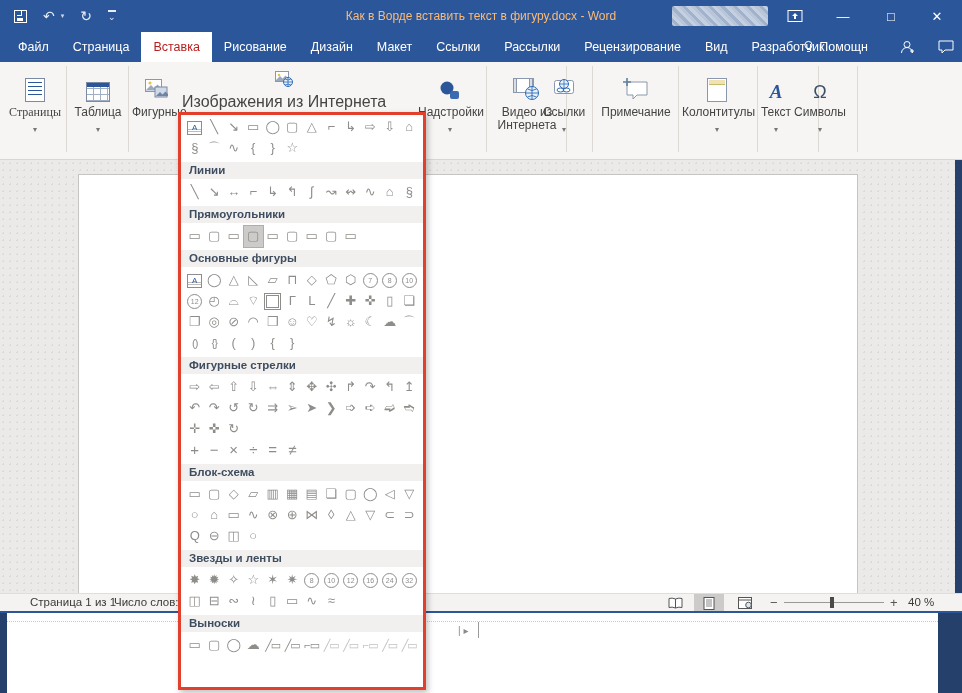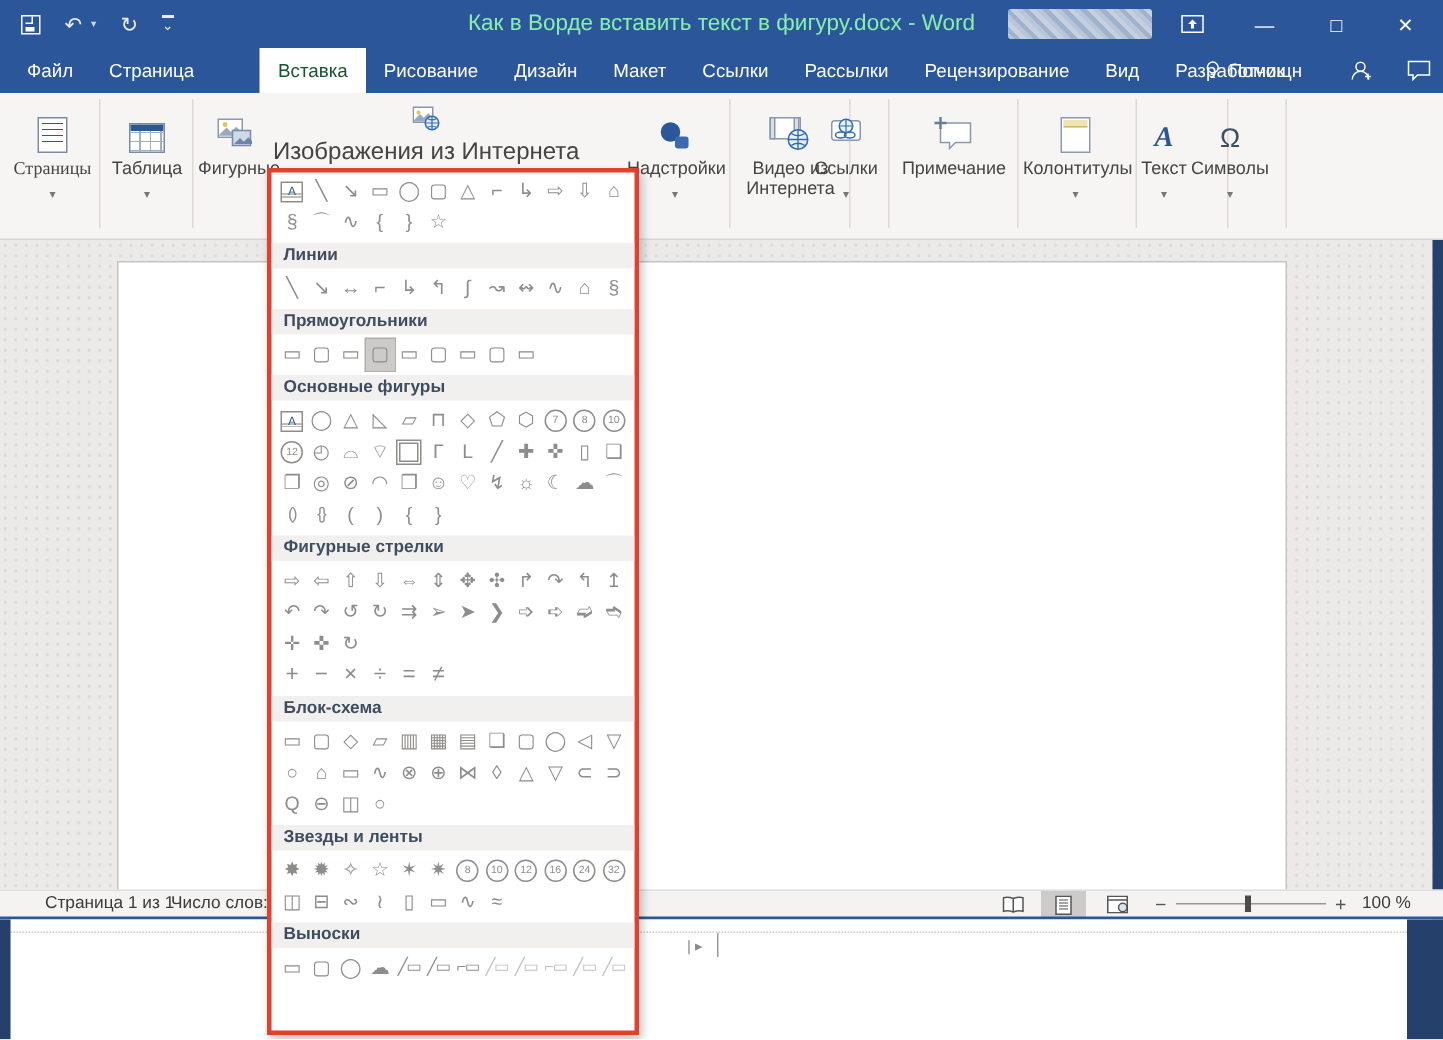--- a/index.html
+++ b/index.html
@@ -7,28 +7,28 @@
           font-family:"Liberation Sans",sans-serif;background:#fff;}
   
   .titlebar{position:absolute;left:0;top:0;width:962px;height:32px;background:#2b579a;color:#fff;}
   .qat{position:absolute;left:14px;top:0;height:32px;display:flex;align-items:center;gap:16px;}
   .ic-save{width:11px;height:11px;border:1px solid #fff;position:relative;display:inline-block;}
   .ic-save::before{content:"";position:absolute;left:2px;top:0;width:4px;height:4px;border-right:1px solid #fff;border-bottom:1px solid #fff;}
   .ic-save::after{content:"";position:absolute;left:2px;bottom:1px;width:6px;height:3px;background:#fff;}
   .qglyph{font-size:14px;line-height:32px;color:#e8edf5;}
   .qcaret{font-size:7px;color:#cfd8e8;margin-left:-10px;}
   .ic-more{font-size:9px;color:#e8edf5;border-top:2px solid #e8edf5;line-height:9px;padding-top:1px;}
-  .title-text{position:absolute;left:0;right:0;top:0;height:32px;line-height:32px;text-align:center;font-size:15px;color:#86efac;}
+  .title-text{position:absolute;left:0;right:0;top:0;height:32px;line-height:32px;text-align:center;font-size:12px;color:#fdba74;}
   .blurbox{position:absolute;left:672px;top:6px;width:96px;height:20px;border-radius:2px;opacity:.9;
            background:repeating-linear-gradient(45deg,#c9d2e0 0 3px,#aebcd2 3px 6px,#d6dde8 6px 9px);}
   .winbtn{position:absolute;top:0;width:30px;height:32px;display:flex;align-items:center;justify-content:center;color:#fff;}
   
   .tabrow{position:absolute;left:0;top:32px;width:962px;height:30px;background:#2b579a;display:flex;align-items:stretch;padding-left:6px;box-sizing:border-box;}
   .tab{color:#fff;font-size:12.5px;line-height:30px;padding:0 12px;white-space:nowrap;}
-  .tab.active{background:#fff;color:#14532d;margin-left:32px;}
+  .tab.active{background:#fff;color:#b91c1c;}
   .tab-help{display:flex;align-items:center;gap:5px;color:#fff;font-size:12.5px;padding:0 10px;}
   .tabicons{position:absolute;right:8px;top:32px;height:30px;display:flex;align-items:center;gap:22px;}
   
   .ribbon{position:absolute;left:0;top:62px;width:962px;height:98px;background:#f6f5f3;border-bottom:1px solid #d8d6d4;box-sizing:border-box;}
   .rdiv{position:absolute;top:4px;height:86px;width:1px;background:#ddseba;background:#ddd9d5;}
   .bb{position:absolute;top:4px;text-align:center;color:#444;font-size:12px;}
   .bb .bicon{height:36px;display:flex;align-items:flex-end;justify-content:center;}
   .bb .blabel{margin-top:4px;line-height:13px;white-space:nowrap;}
   .caret::after{content:"▾";font-size:8px;color:#777;}
   .bb .bcaret{margin-top:2px;}
@@ -317,21 +317,21 @@
       <svg width="14" height="12" viewBox="0 0 14 12">
           <rect x="0.5" y="0.5" width="13" height="11" fill="#fff" stroke="#555"></rect>
           <path d="M0.5 3 h13" stroke="#555"></path>
           <circle cx="10.5" cy="8" r="2.8" fill="#dce6f2" stroke="#555"></circle>
         </svg>
     </div>
     <span class="zsign" style="left:770px;">−</span>
     <div class="zoomline" style="left:784px;width:100px;"></div>
     <div class="zoomhandle" style="left:830px;"></div>
     <span class="zsign" style="left:890px;">+</span>
-    <span class="sitem" style="left:908px;">100 %</span>
+    <span class="sitem" style="left:908px;">40 %</span>
   </div>
   <div class="winbottom"></div>
 
   <div class="below">
     <div class="dotline"></div>
     <div class="edge-l"></div>
     <div class="edge-r"></div>
     <div class="marker">| ▸</div>
     <div class="cursorbar"></div>
   </div>

